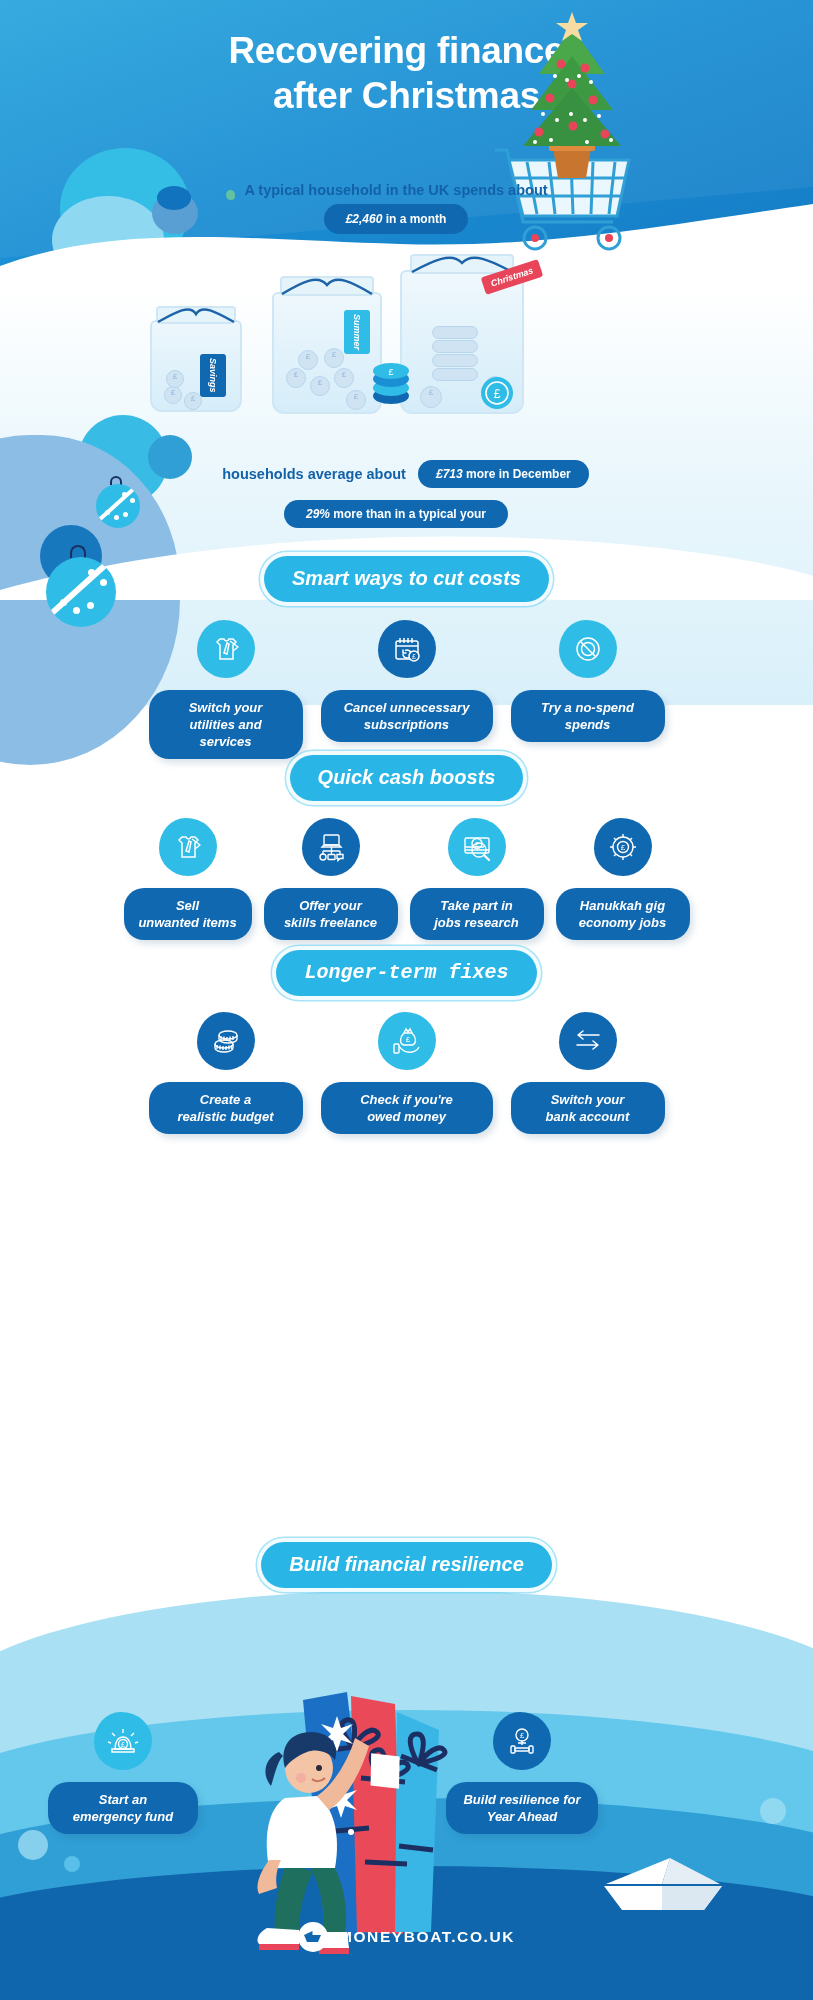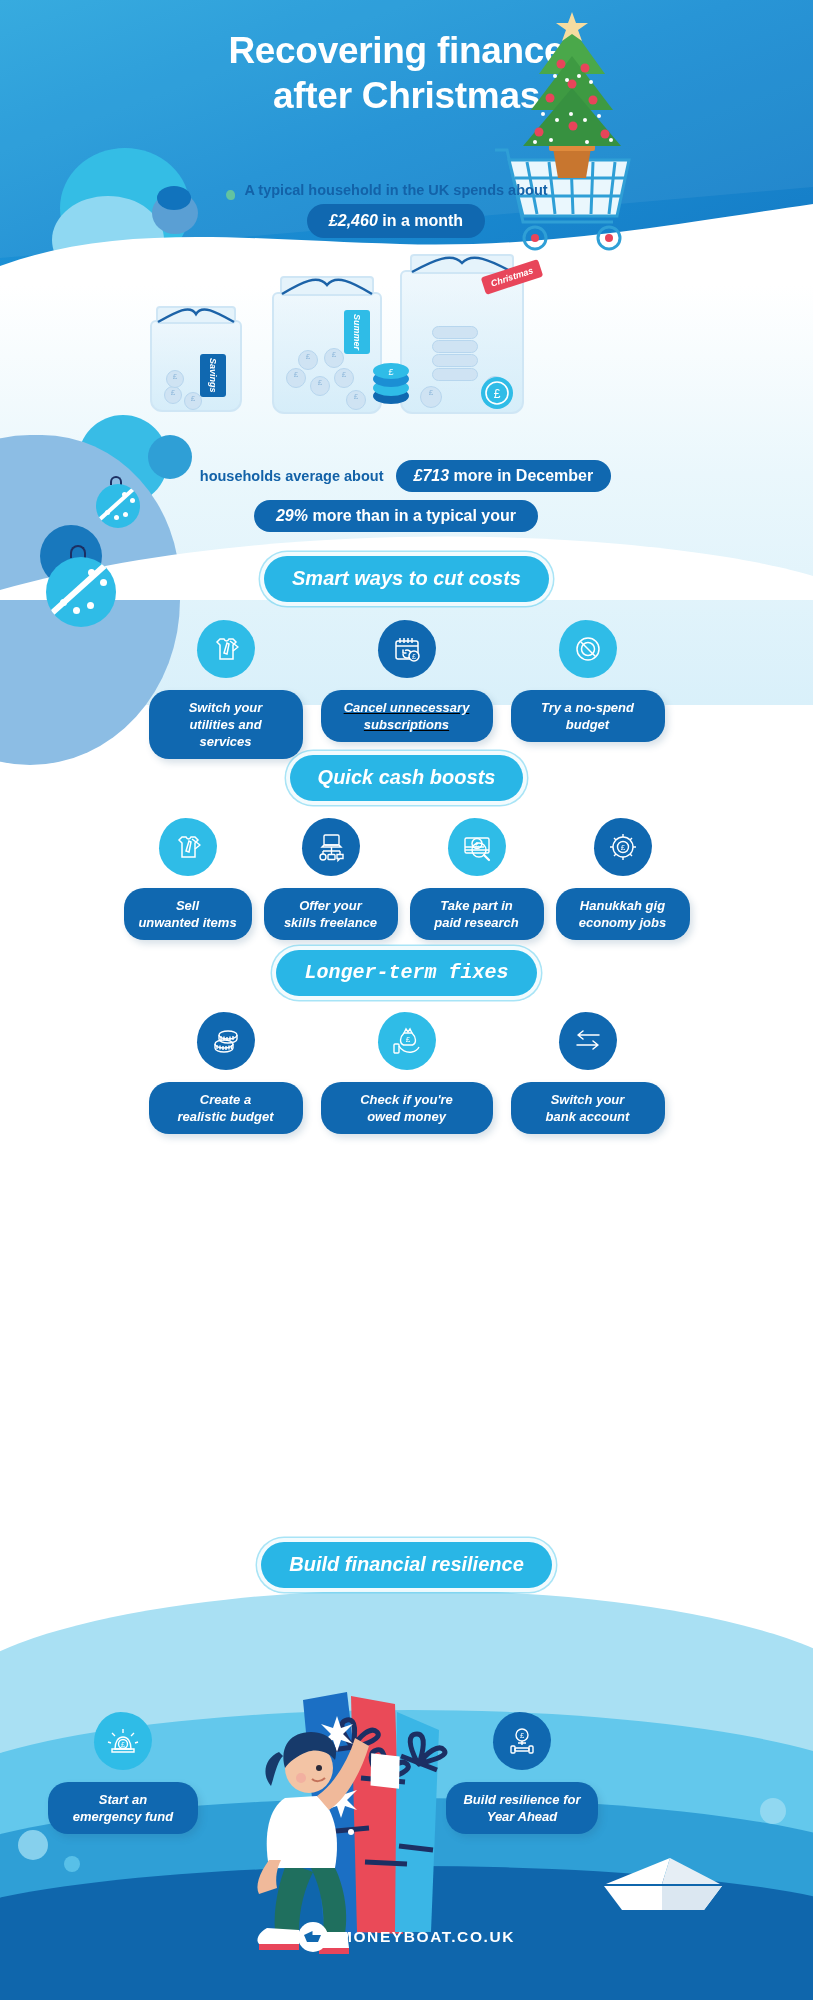--- a/index.html
+++ b/index.html
@@ -75,21 +75,21 @@
     position:absolute; left:78px; top:130px; width:90px; height:90px;
     background:#38bce6; border-radius:50%;
   }
 
   .stat-line {
     position:absolute; width:792px; text-align:center;
     color:#1362a8; font-weight:bold; font-size:14.5px;
   }
   .pill-dark {
     display:inline-block; background:#1068b0; color:#fff;
-    border-radius:22px; padding:8px 22px; font-size:16px; font-weight:600;
+    border-radius:22px; padding:8px 22px; font-size:12px; font-weight:600;
   }
   .pill-dark i { font-style:italic; font-weight:bold; }
 
   
   .jars { position:absolute; left:0; top:250px; width:813px; height:175px; }
   .jar { position:absolute; }
   .jar-body {
     position:absolute; border:2.5px solid #cfe6f5; border-radius:6px 6px 12px 12px;
     background: linear-gradient(180deg, rgba(226,242,251,.55), rgba(205,233,248,.75));
   }
@@ -384,21 +384,21 @@
           <path d="M11,7 L8,10 L11,13 L11,27 L24,27 L24,13 L27,10 L24,7 L20,7 C19,9.5 16,9.5 15,7 Z"></path>
           <path d="M18,11 L15,21 L18,22 L20,12 Z"></path>
           <path d="M21,9 L29,15 L24,19" stroke-linejoin="round"></path>
         </svg>
       </div>
       <div class="lbl">
         <span><span>Switch your</span><br><span>utilities and services</span></span>
       </div>
     </div>
 
-    <div class="item" style="width:172px;text-decoration:underline;">
+    <div class="item" style="width:172px;">
       <div class="ico dark">
         <svg width="34" height="34" viewBox="0 0 34 34" fill="none" stroke="#fff" stroke-width="1.5">
           <rect x="6" y="9" width="22" height="18" rx="2"></rect>
           <path d="M6,14 L28,14"></path>
           <path d="M10,6 L10,11 M14,6 L14,11 M18,6 L18,11 M22,6 L22,11"></path>
           <path d="M13,22 a4,4 0 1,0 2,-3.4"></path>
           <path d="M13,17.5 L13,21 L16.5,21"></path>
           <circle cx="24" cy="24" r="5" fill="#1068b0"></circle>
           <text x="24" y="27" font-size="7" fill="#fff" stroke="none" text-anchor="middle" font-family="Liberation Sans">£</text>
         </svg>
@@ -410,21 +410,21 @@
 
     <div class="item" style="width:154px;">
       <div class="ico light">
         <svg width="34" height="34" viewBox="0 0 34 34" fill="none" stroke="#fff" stroke-width="1.5">
           <circle cx="17" cy="17" r="11"></circle>
           <circle cx="17" cy="17" r="6.5"></circle>
           <path d="M9.5,9.5 L24.5,24.5"></path>
         </svg>
       </div>
       <div class="lbl">
-        <span><span>Try a no-spend</span><br><span>budget</span></span>
+        <span><span>Try a no-spend</span><br><span>spends</span></span>
       </div>
     </div>
   </div>
 
   <div class="banner-wrap" style="top:755px;">
     <span class="banner">Quick cash boosts</span>
   </div>
 
   <div class="items" style="top:818px; gap:12px;">
 
@@ -462,21 +462,21 @@
         <svg width="34" height="34" viewBox="0 0 34 34" fill="none" stroke="#fff" stroke-width="1.4">
           <rect x="5" y="8" width="24" height="15" rx="1.5"></rect>
           <path d="M5,20 L29,20 M5,17 L24,17"></path>
           <circle cx="17" cy="13.5" r="5"></circle>
           <text x="17" y="16.5" font-size="7" fill="#fff" stroke="none" text-anchor="middle" font-family="Liberation Sans">£</text>
           <circle cx="19" cy="20" r="7"></circle>
           <path d="M24,25 L29,30" stroke-width="2.2" stroke-linecap="round"></path>
         </svg>
       </div>
       <div class="lbl">
-        <span><span>Take part in</span><br><span>paid research</span></span>
+        <span><span>Take part in</span><br><span>jobs research</span></span>
       </div>
     </div>
 
     <div class="item" style="width:134px;">
       <div class="ico dark">
         <svg width="34" height="34" viewBox="0 0 34 34" fill="none" stroke="#fff" stroke-width="1.4">
           <circle cx="17" cy="17" r="10"></circle>
           <circle cx="17" cy="17" r="5.5"></circle>
           <text x="17" y="20" font-size="8" fill="#fff" stroke="none" text-anchor="middle" font-family="Liberation Sans">£</text>
           <path d="M17,7 L17,4 M17,30 L17,27 M7,17 L4,17 M30,17 L27,17 M10,10 L8,8 M24,24 L26,26 M24,10 L26,8 M10,24 L8,26"></path>

